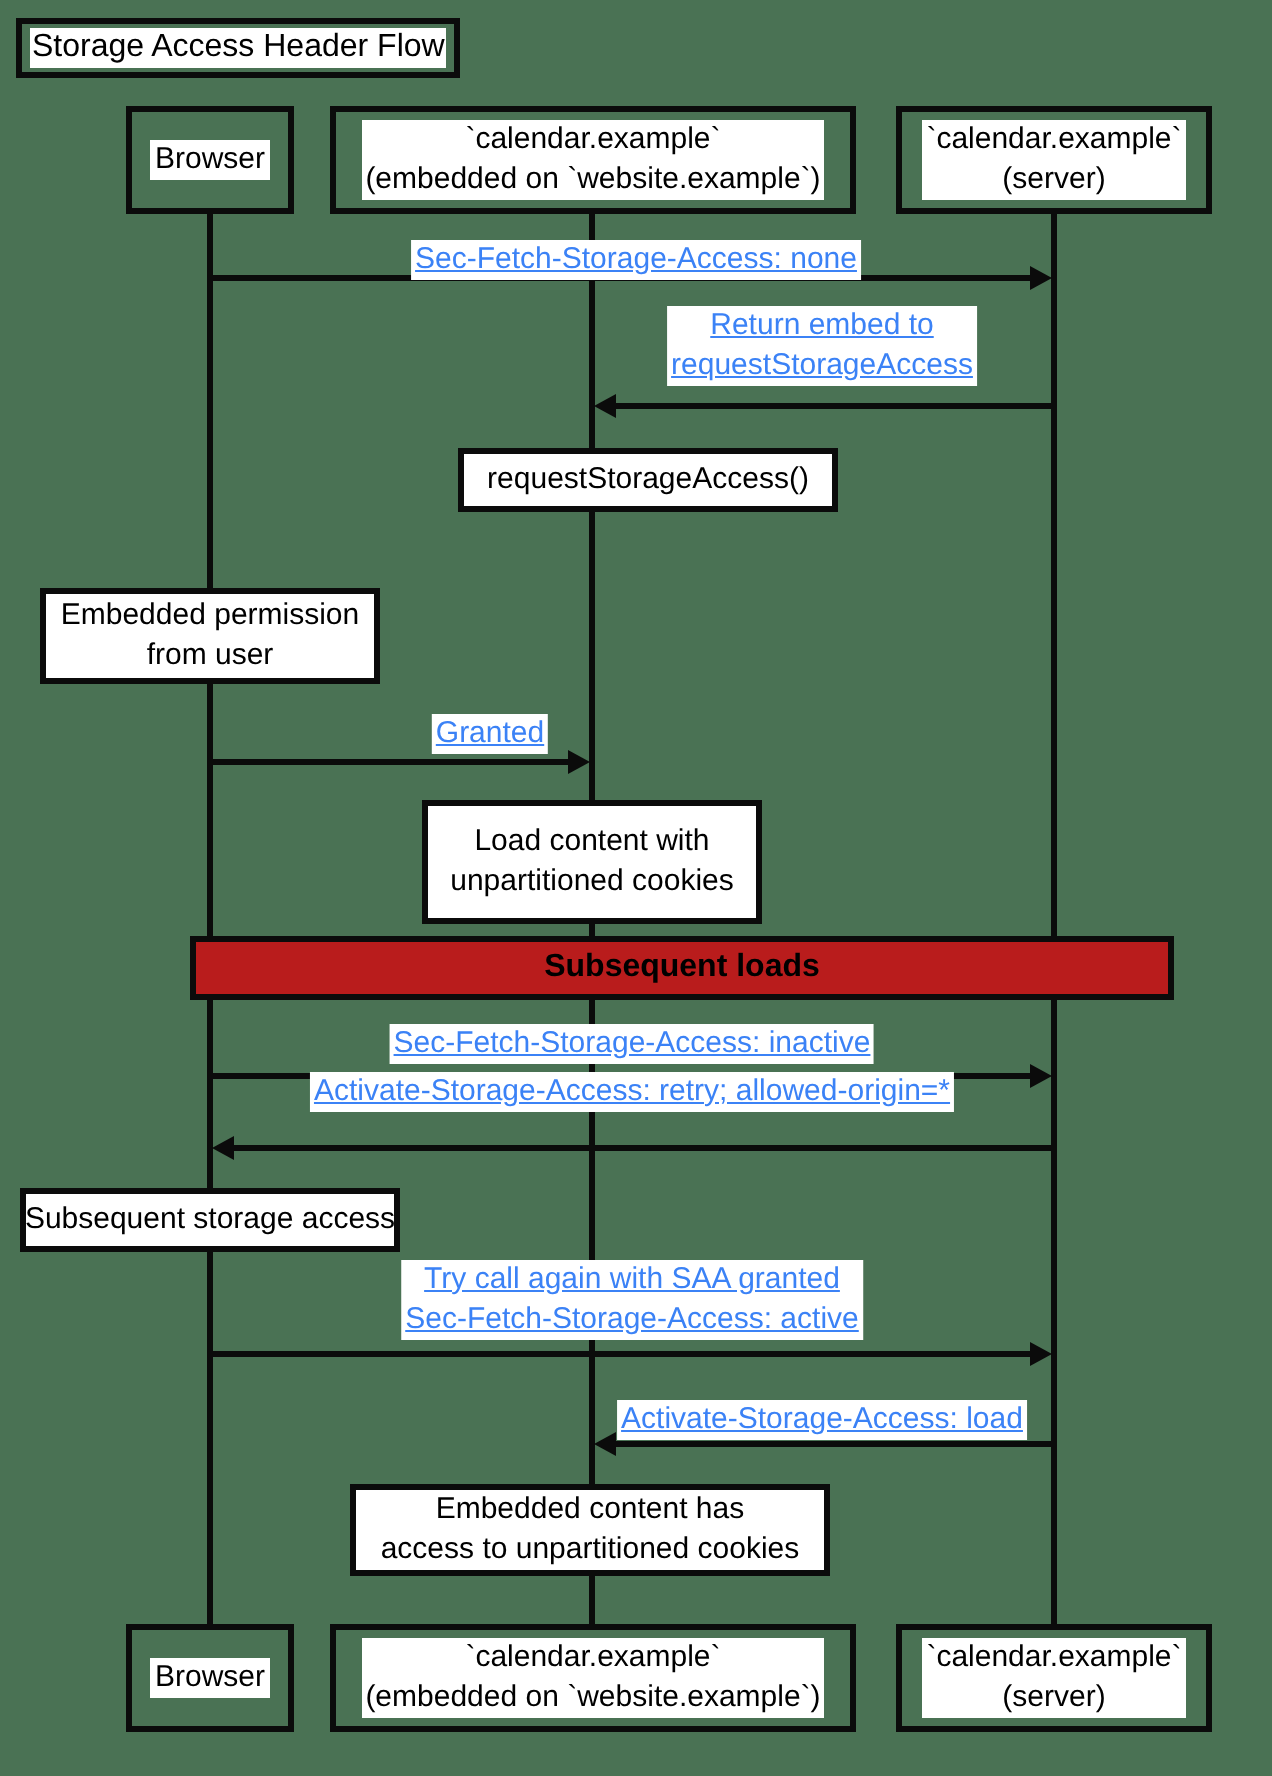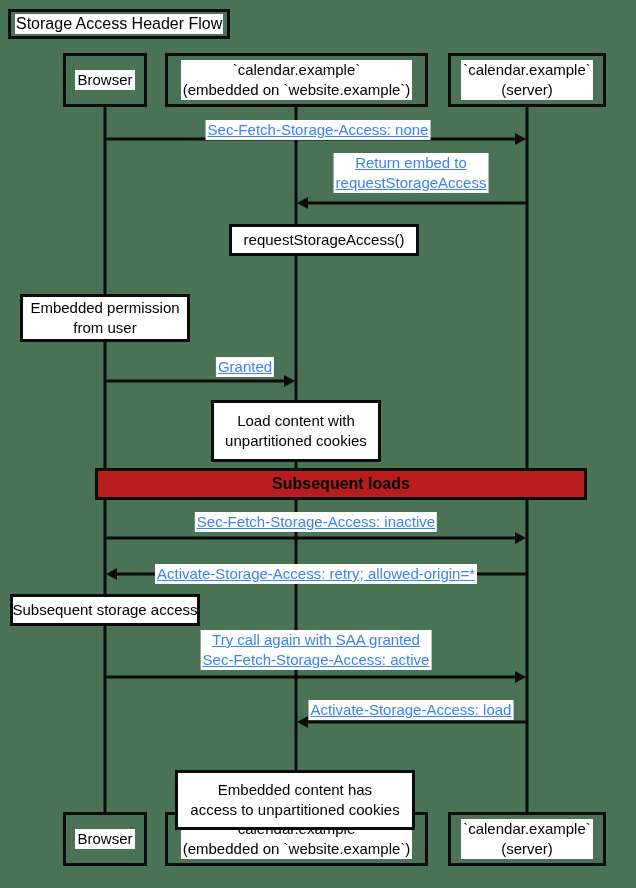--- a/index.html
+++ b/index.html
@@ -170,28 +170,28 @@
       </div>
       <div class="abs participant" style="left: 448px; top: 812px; width: 158px; height: 54px;">
         <span class="plabel">`calendar.example`
 (server)</span>
       </div>
       <div class="abs msg-label" style="left: 318px; top: 120px;">Sec-Fetch-Storage-Access: none</div>
       <div class="abs msg-label" style="left: 411px; top: 153px;">Return embed to
 requestStorageAccess</div>
       <div class="abs msg-label" style="left: 200px; top: 357px; margin-left: 45px;">Granted</div>
       <div class="abs msg-label" style="left: 316px; top: 512px;">Sec-Fetch-Storage-Access: inactive</div>
-      <div class="abs msg-label" style="left: 316px; top: 564px;">Activate-Storage-Access: retry; allowed-origin=*</div>
+      <div class="abs msg-label" style="left: 316px; top: 536px;">Activate-Storage-Access: retry; allowed-origin=*</div>
       <div class="abs msg-label" style="left: 316px; top: 630px;">Try call again with SAA granted
 Sec-Fetch-Storage-Access: active</div>
       <div class="abs msg-label" style="left: 411px; top: 700px;">Activate-Storage-Access: load</div>
       <div class="abs note" style="left: 200px; top: 224px; width: 190px; height: 32px; margin-left: 29px;">requestStorageAccess()</div>
       <div class="abs note" style="left: 20px; top: 294px; width: 170px; height: 48px;">Embedded permission
 from user</div>
       <div class="abs note" style="left: 211px; top: 400px; width: 170px; height: 62px;">Load content with
 unpartitioned cookies</div>
       <div class="abs note" style="left: 10px; top: 594px; width: 190px; height: 32px;">Subsequent storage access</div>
-      <div class="abs note" style="left: 175px; top: 742px; width: 240px; height: 60px; margin-top: 28px;">Embedded content has
+      <div class="abs note" style="left: 175px; top: 742px; width: 240px; height: 46px;">Embedded content has
 access to unpartitioned cookies</div>
       <div class="abs divider" style="left: 95px; top: 468px; width: 492px; height: 32px; background: #b91c1c;">Subsequent loads</div>
     </div>
 
 </div>
 
 </body></html>

